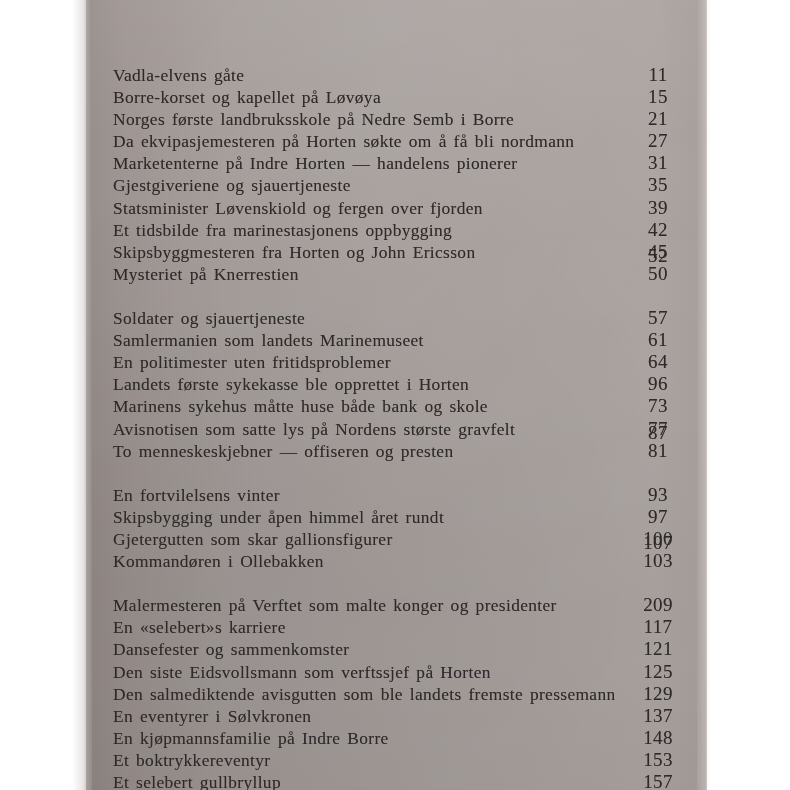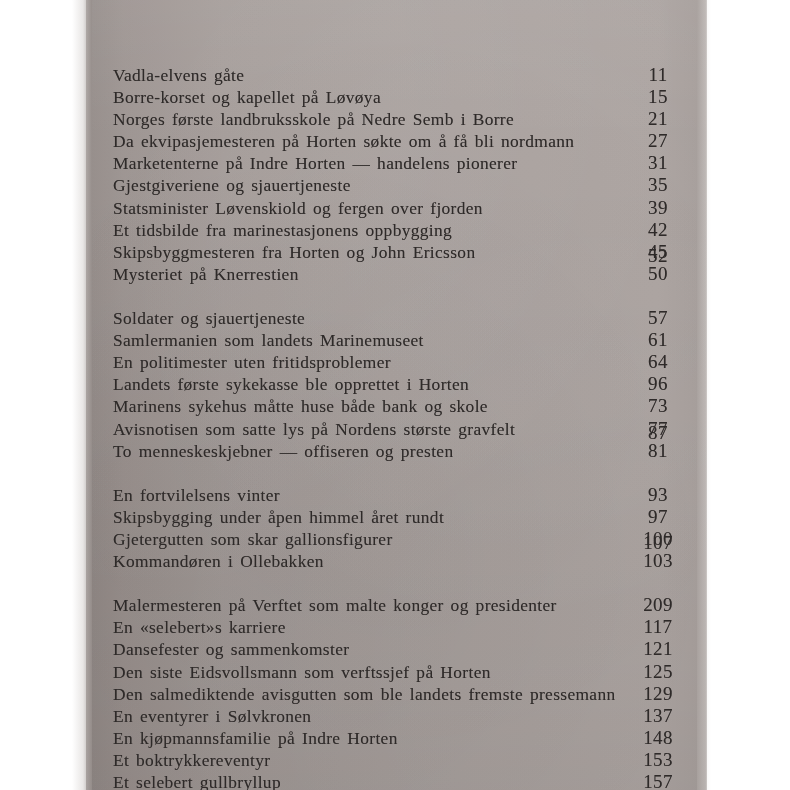--- a/index.html
+++ b/index.html
@@ -286,21 +286,21 @@
           <span class="toc-title">Den salmediktende avisgutten som ble landets fremste pressemann</span>
           <span class="toc-spacer"></span>
           <span class="toc-page">129</span>
         </div>
         <div class="toc-row">
           <span class="toc-title">En eventyrer i Sølvkronen</span>
           <span class="toc-spacer"></span>
           <span class="toc-page">137</span>
         </div>
         <div class="toc-row">
-          <span class="toc-title">En kjøpmannsfamilie på Indre Horten</span>
+          <span class="toc-title">En kjøpmannsfamilie på Indre Borre</span>
           <span class="toc-spacer"></span>
           <span class="toc-page">148</span>
         </div>
         <div class="toc-row">
           <span class="toc-title">Et boktrykkereventyr</span>
           <span class="toc-spacer"></span>
           <span class="toc-page">153</span>
         </div>
         <div class="toc-row">
           <span class="toc-title">Et selebert gullbryllup</span>

